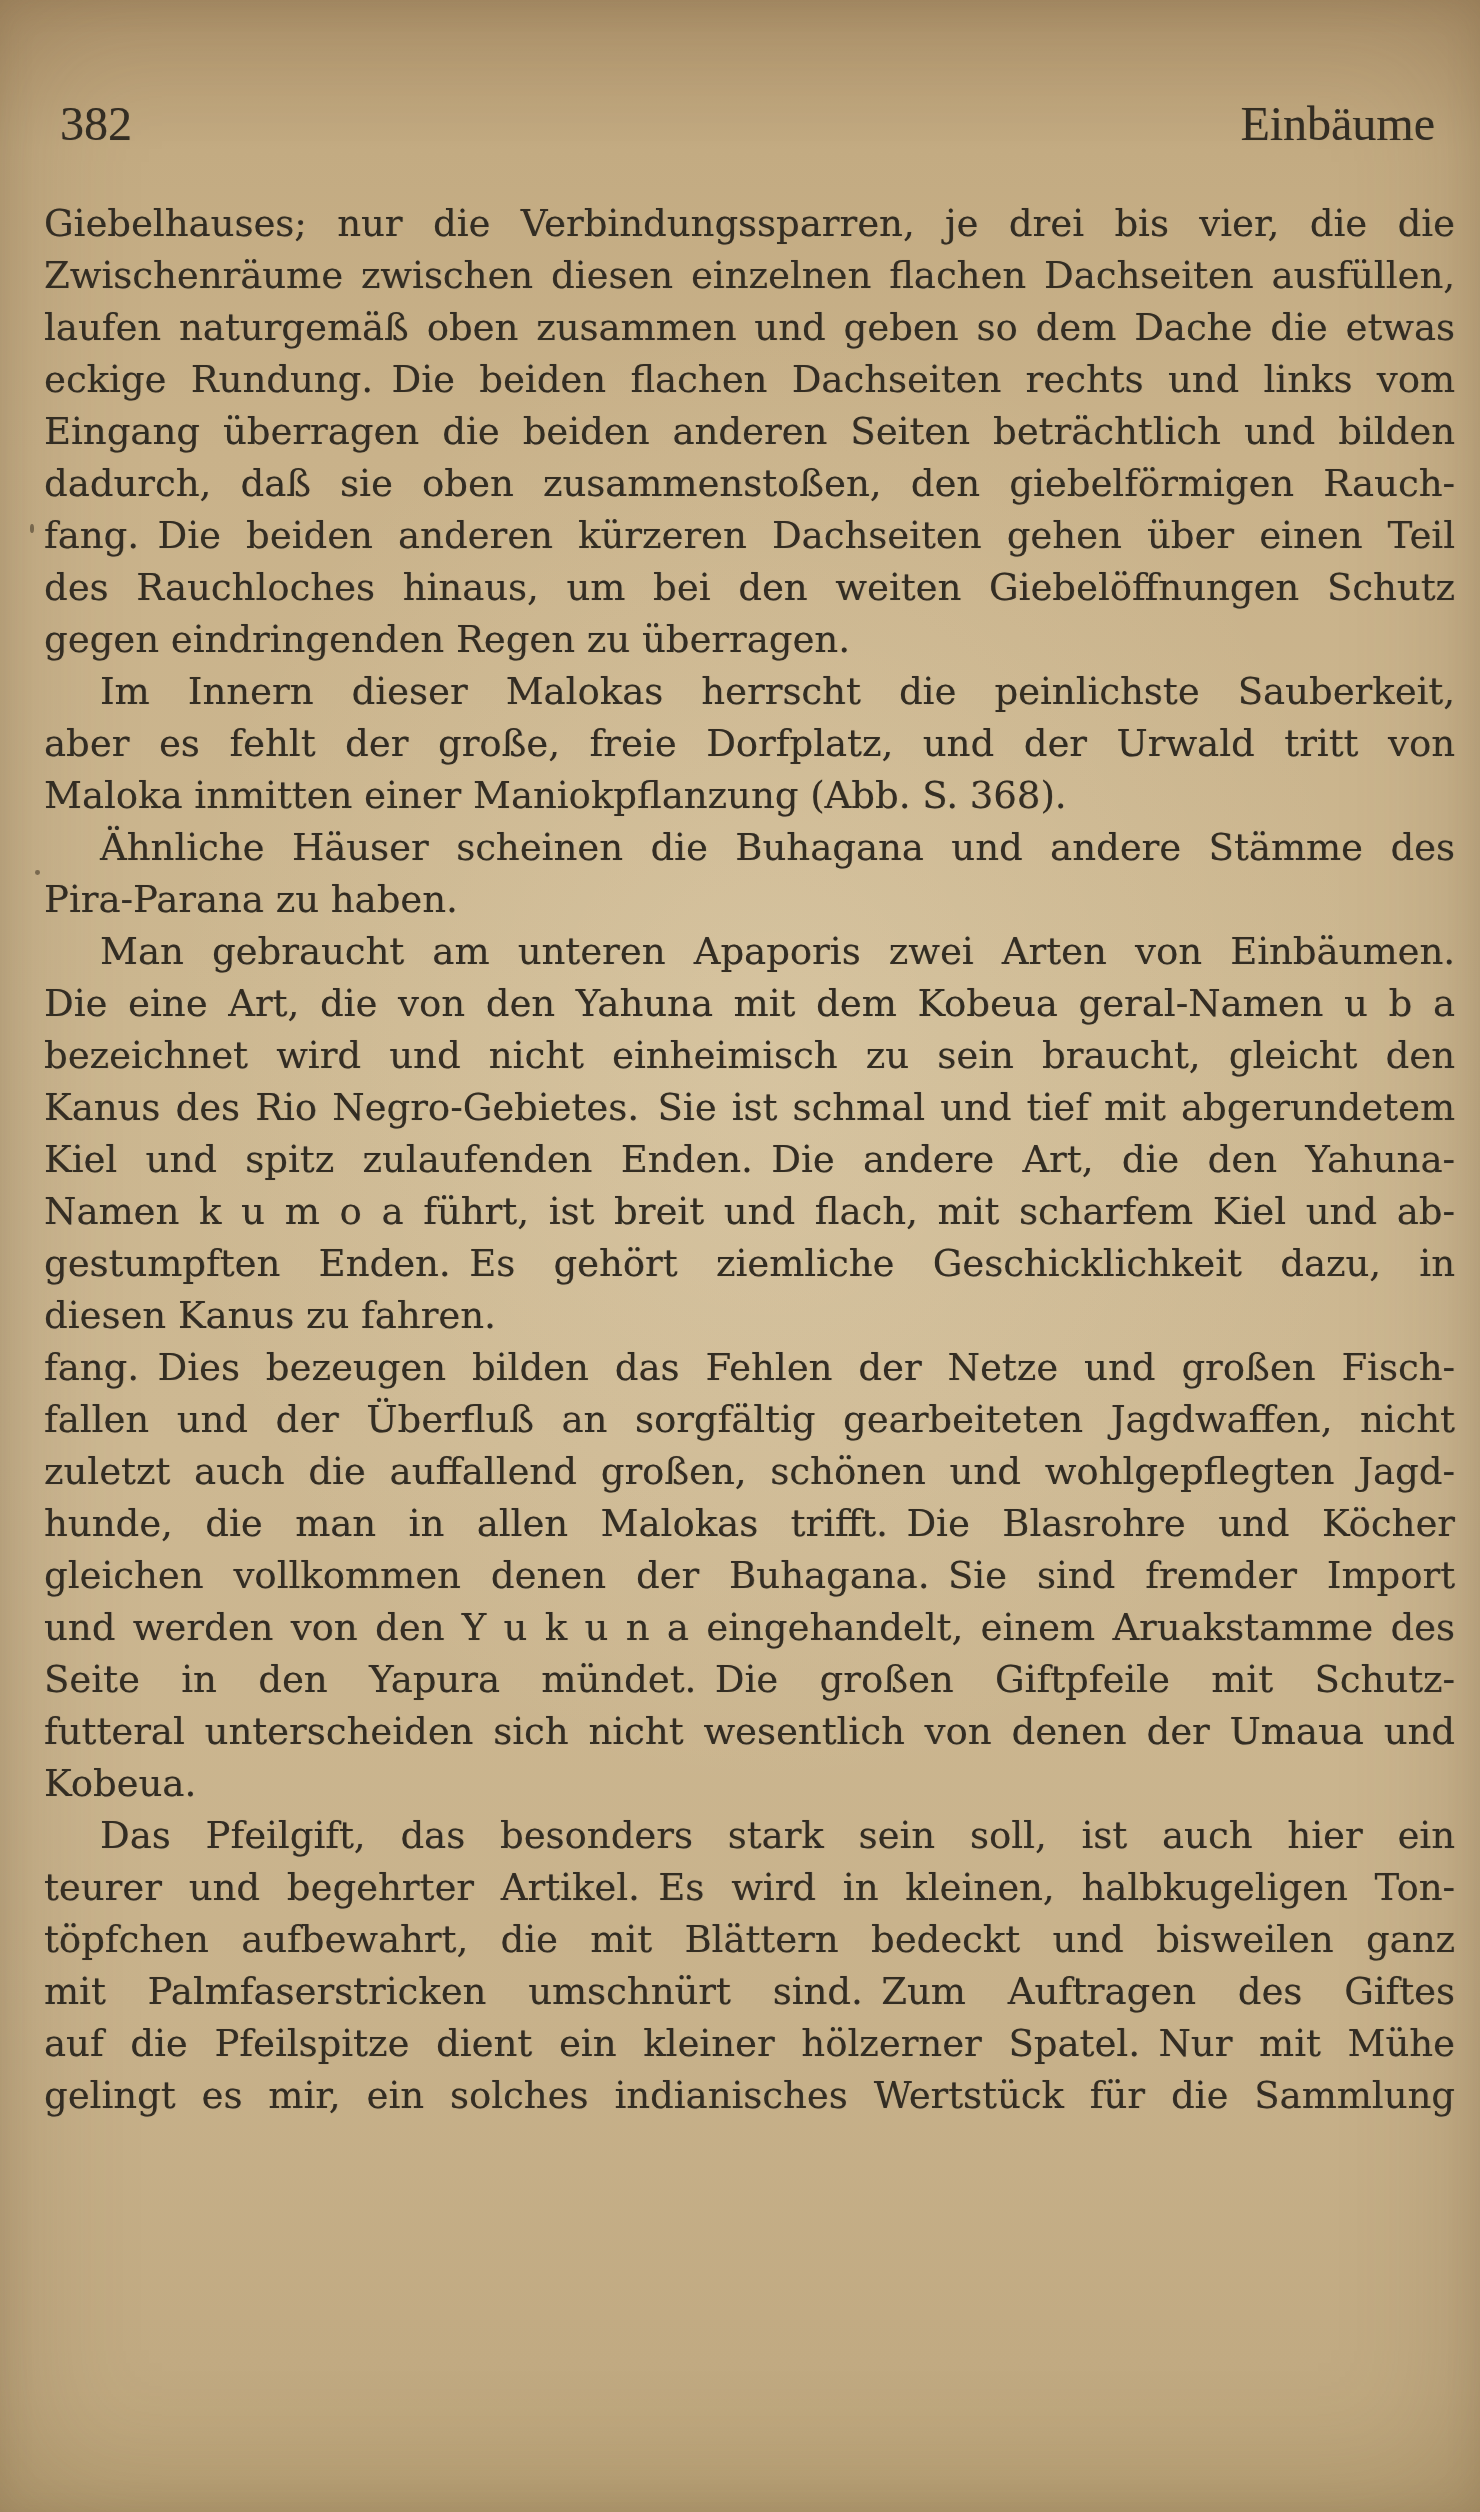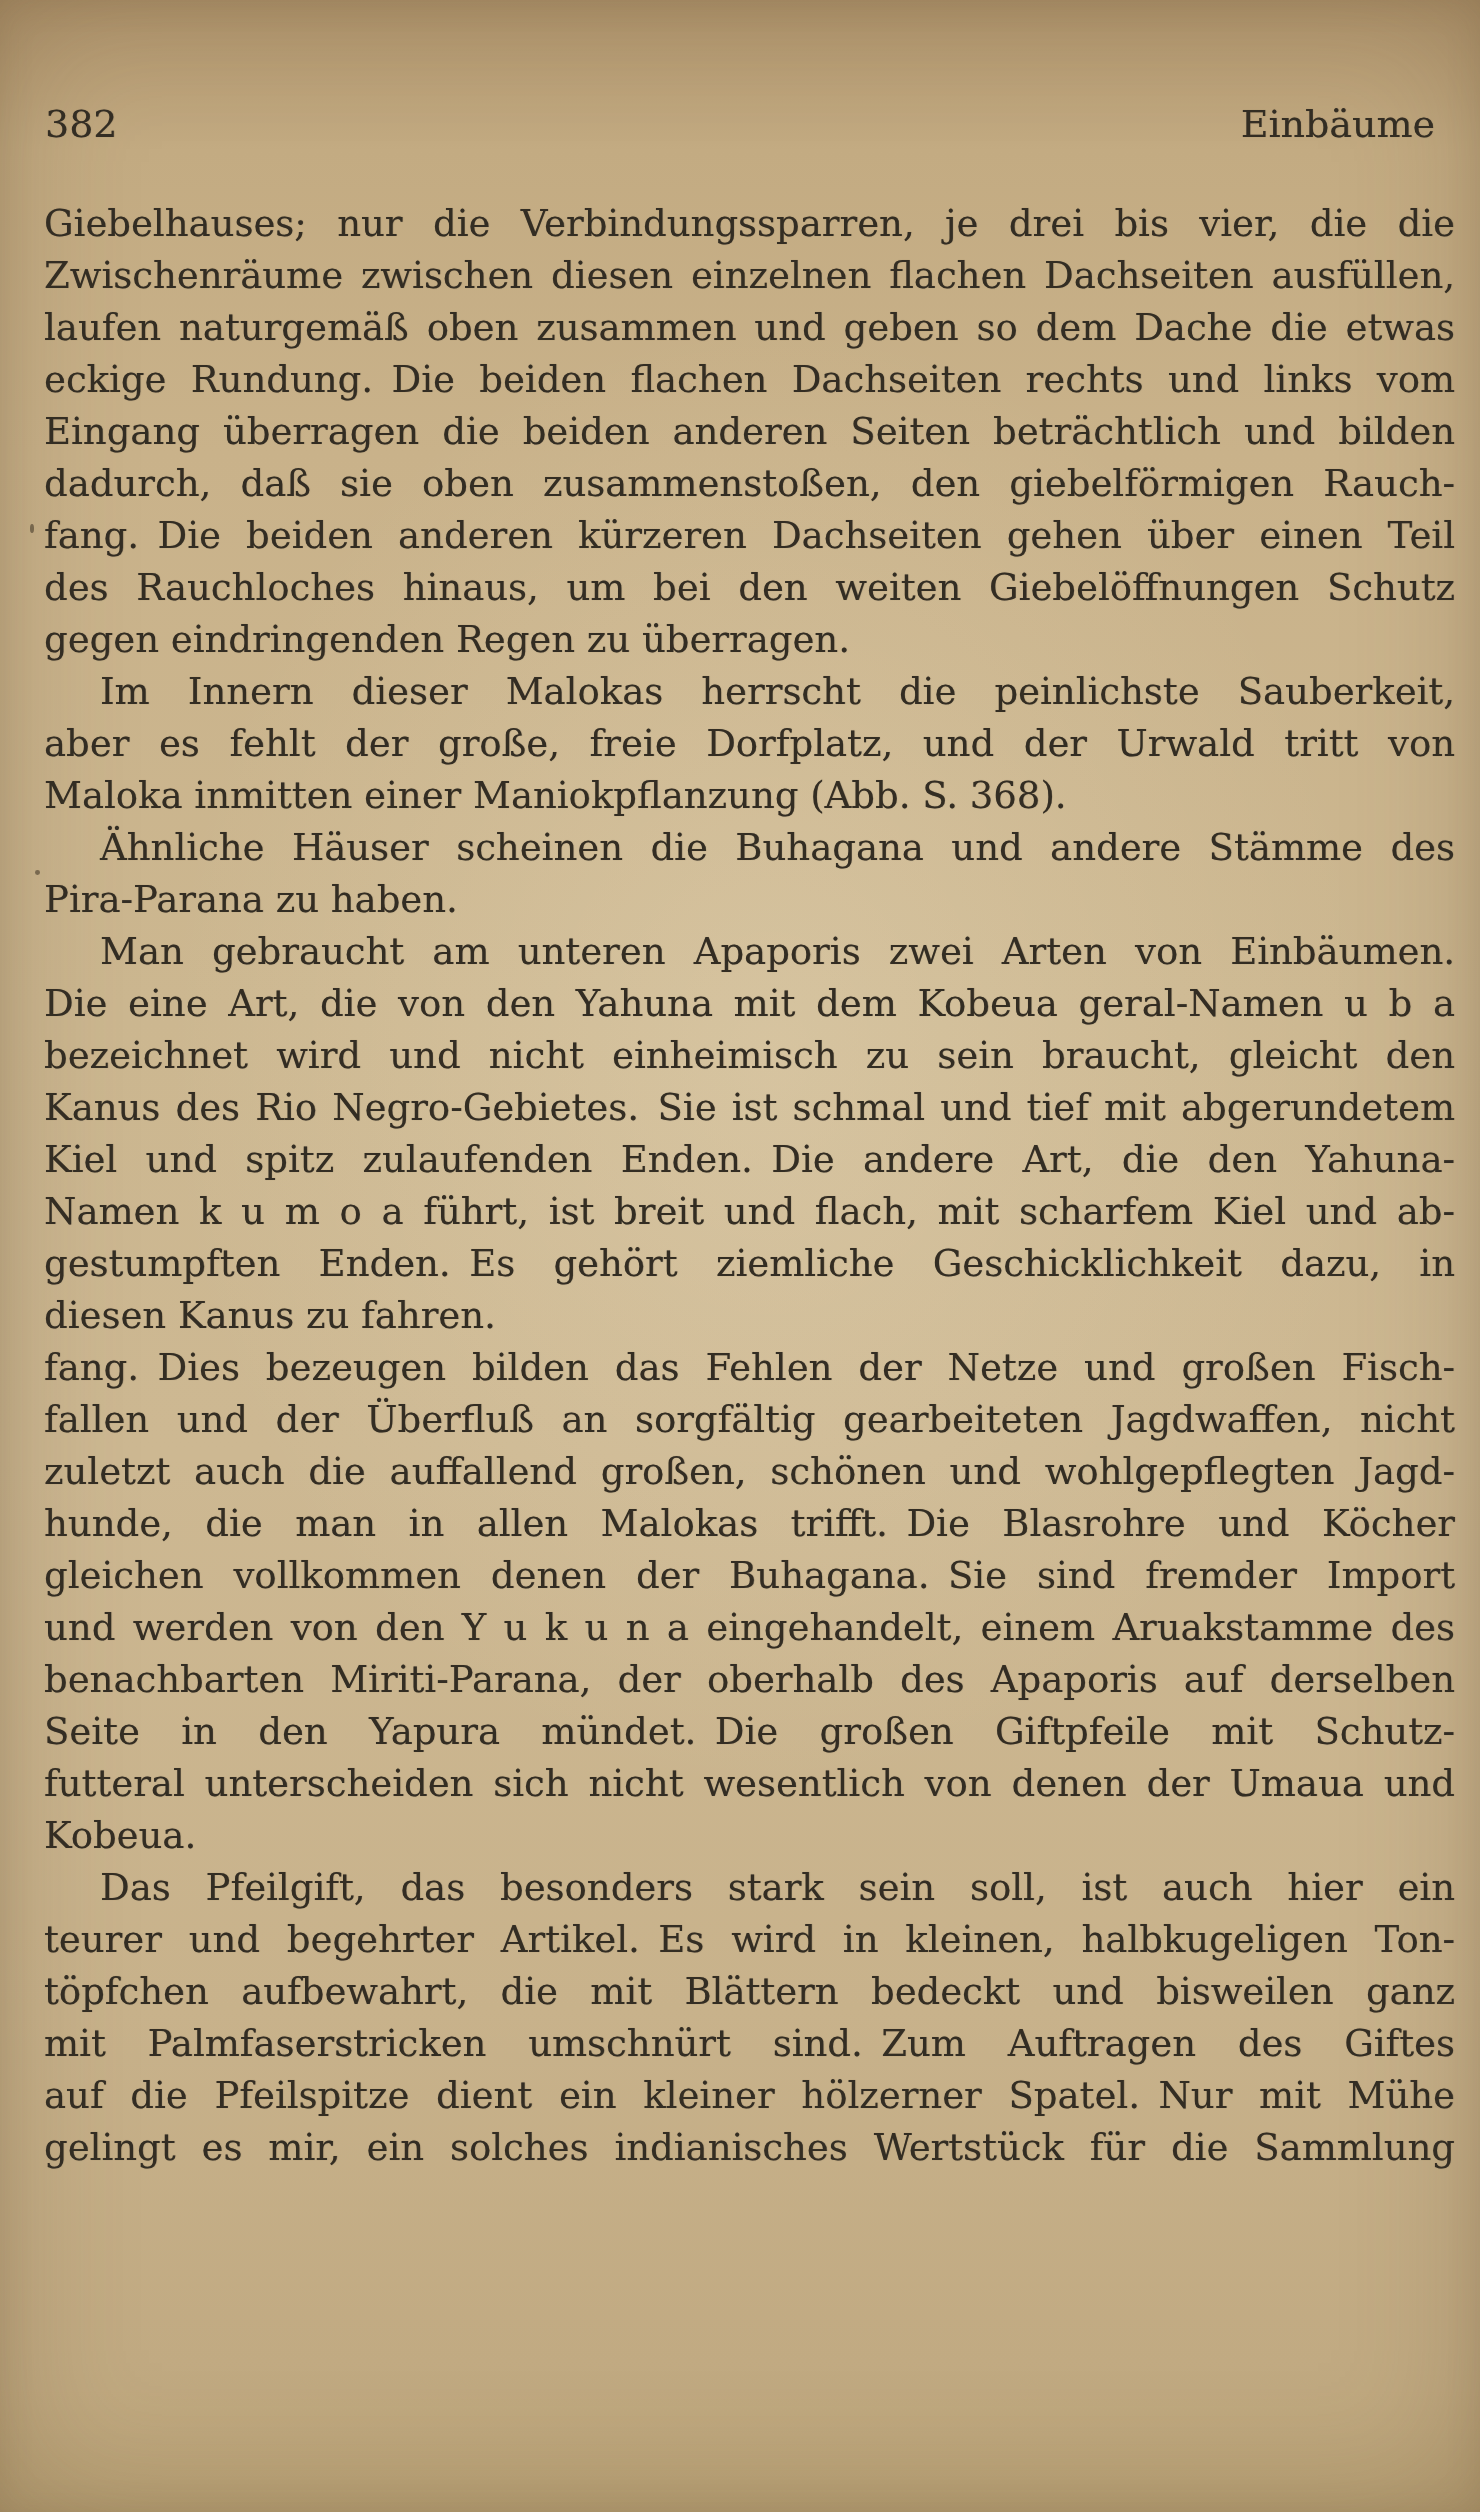--- a/index.html
+++ b/index.html
@@ -23,24 +23,25 @@
     position: absolute;
     background: rgba(60,50,35,0.55);
     border-radius: 50%;
   }
   .speck-a { left: 30px; top: 524px; width: 3.8px; height: 8.7px; }
   .speck-b { left: 35px; top: 870px; width: 4.8px; height: 4.8px; }
   .running-head {
     display: flex;
     justify-content: space-between;
     align-items: baseline;
-    padding: 104px 45px 0 45px;
-    font-size: 38px;
+    padding: 104px 45px 0 60px;
+    font-size: 48px;
     line-height: 40px;
     text-shadow: 0.3px 0.4px 0.7px rgba(51,45,35,0.45);
+    font-family: Liberation Serif, serif;
   }
   .body-text {
     margin-top: 54px;
     padding: 0 25px 0 44px;
     font-size: 37px;
     line-height: 52px;
     text-shadow: 0.3px 0.4px 0.7px rgba(51,45,35,0.45);
   }
   .para { margin: 0; }
   .ln {
@@ -100,21 +101,20 @@
       <div class="ln end">diesen Kanus zu fahren.</div>
     </div>
 
     <div class="para">
       <div class="ln">fang. Dies bezeugen bilden das Fehlen der Netze und großen Fisch-</div>
       <div class="ln">fallen und der Überfluß an sorgfältig gearbeiteten Jagdwaffen, nicht</div>
       <div class="ln">zuletzt auch die auffallend großen, schönen und wohlgepflegten Jagd-</div>
       <div class="ln">hunde, die man in allen Malokas trifft. Die Blasrohre und Köcher</div>
       <div class="ln">gleichen vollkommen denen der Buhagana. Sie sind fremder Import</div>
       <div class="ln">und werden von den Y u k u n a eingehandelt, einem Aruakstamme des</div>
-      <div class="ln">benachbarten Miriti-Parana, der oberhalb des Apaporis auf derselben</div>
       <div class="ln">Seite in den Yapura mündet. Die großen Giftpfeile mit Schutz-</div>
       <div class="ln">futteral unterscheiden sich nicht wesentlich von denen der Umaua und</div>
       <div class="ln end">Kobeua.</div>
     </div>
 
     <div class="para">
       <div class="ln ind">Das Pfeilgift, das besonders stark sein soll, ist auch hier ein</div>
       <div class="ln">teurer und begehrter Artikel. Es wird in kleinen, halbkugeligen Ton-</div>
       <div class="ln">töpfchen aufbewahrt, die mit Blättern bedeckt und bisweilen ganz</div>
       <div class="ln">mit Palmfaserstricken umschnürt sind. Zum Auftragen des Giftes</div>

